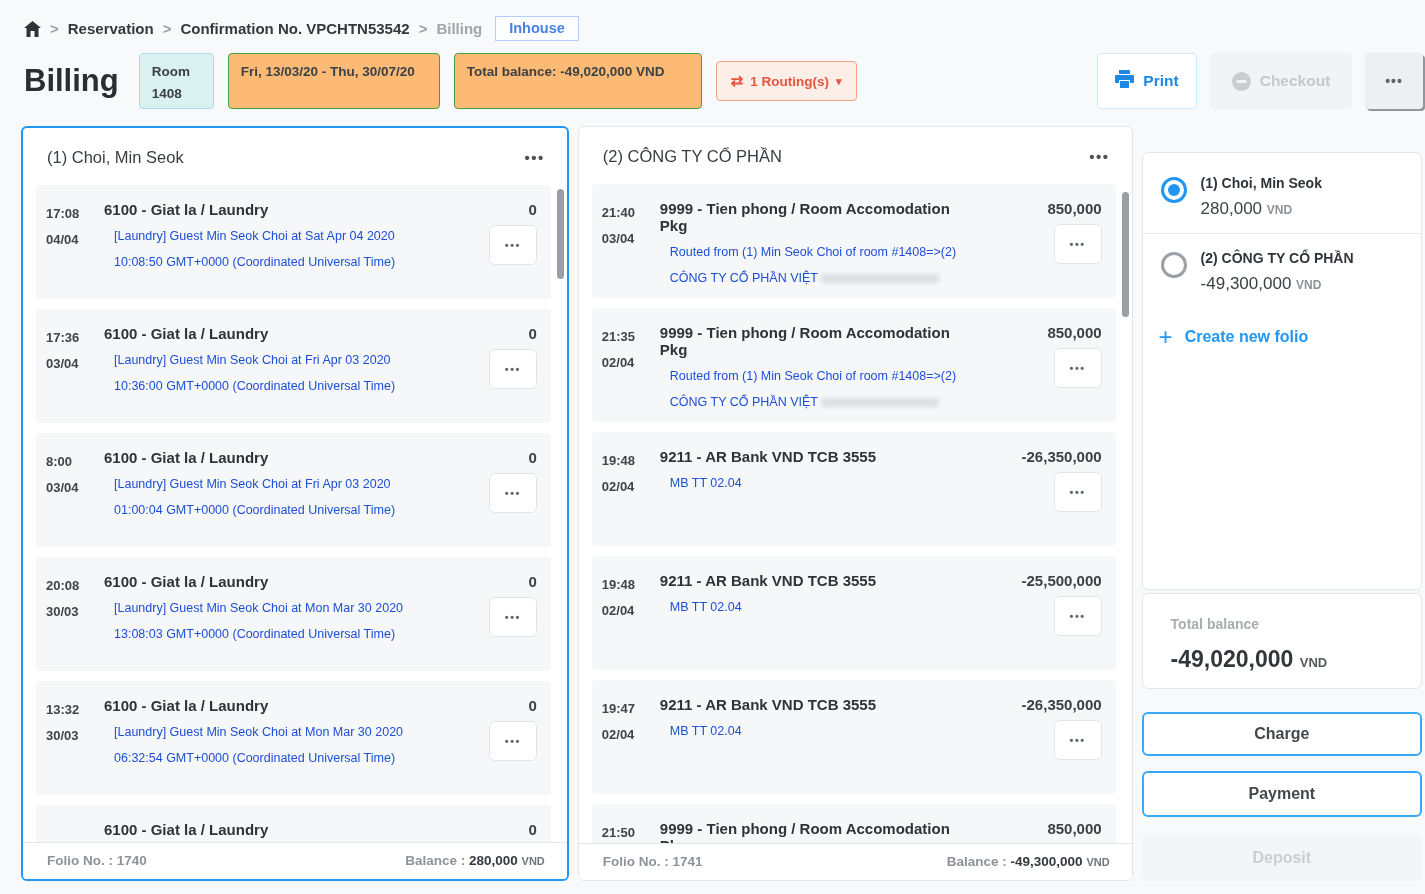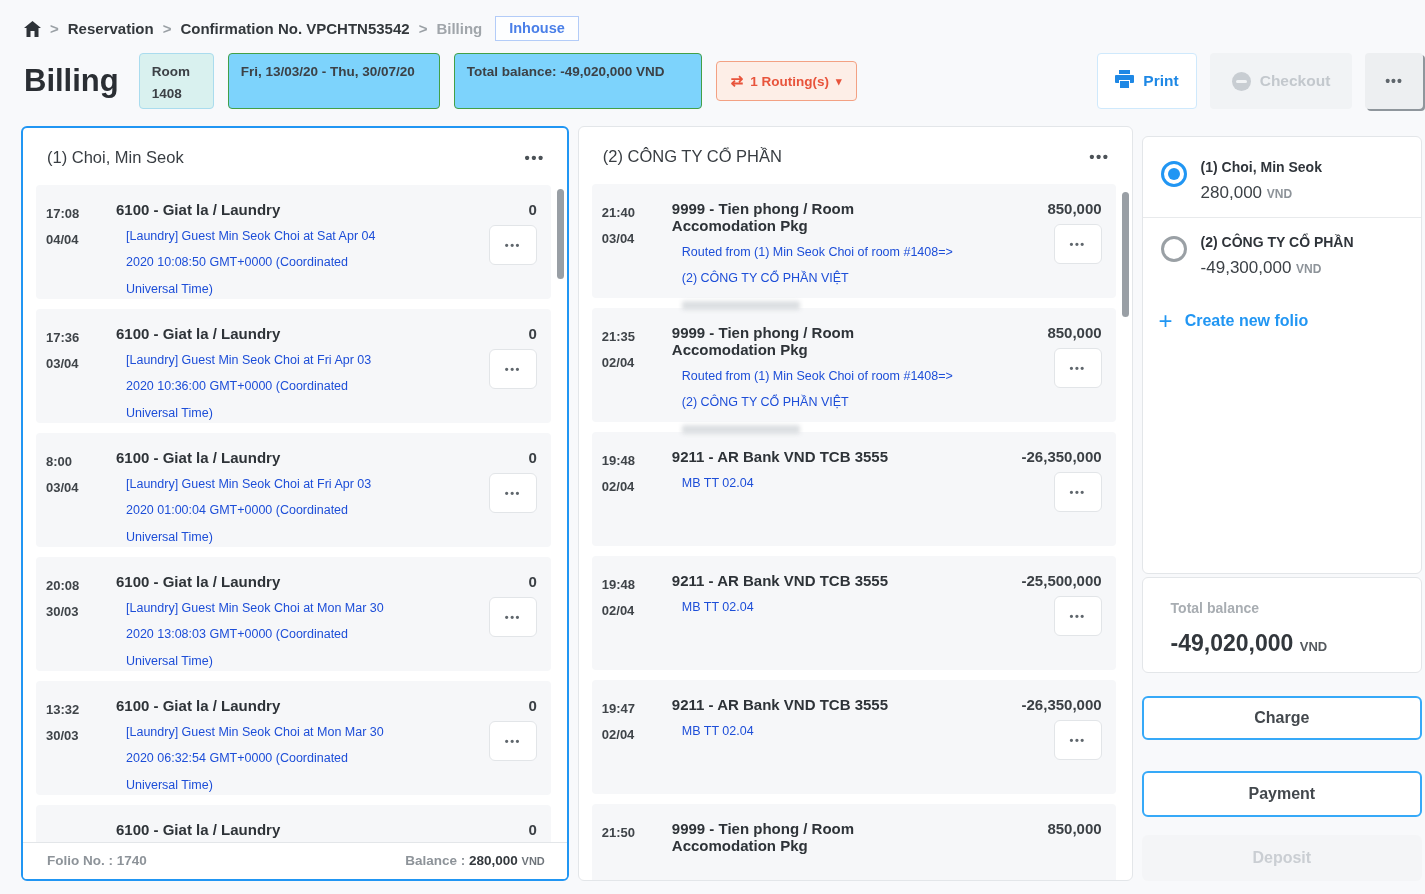--- a/index.html
+++ b/index.html
@@ -13,21 +13,21 @@
   .crumb.muted { color:#a0a5aa; font-weight:700; }
   .home-icon svg { display:block; }
   .badge { margin-left:4px; padding:3px 13px 4px; border:1px solid var(--badge-border,#b3ccf8);
     border-radius:0; color:var(--badge-text,#4a7fe8); font-size:14.5px; font-weight:700;
     background:#fdfeff; }
 
   
   .header-row { display:flex; align-items:stretch; margin:12px 2px 0 24px; gap:14px; height:56px; }
   .page-title { font-size:31px; font-weight:700; color:#2a2e33; align-self:center; margin-right:6px; }
   .chip { border-radius:4px; padding:7px 12px; font-size:13.5px; font-weight:700; color:#3c4146;
-    line-height:1.65; background:#7dd3fc; }
+    line-height:1.65; background:#fdba74; }
   .chip.room { background:var(--room-bg,#d9f1ef); border:1px solid var(--room-border,#aadcee); width:75px; }
   .chip.dates { border:1.5px solid var(--green,#43a047); width:212px; }
   .chip.balance { border:1.5px solid var(--green,#43a047); width:248px; }
   .routing-chip { align-self:center; display:flex; align-items:center; gap:7px; height:40px;
     background:var(--routing-bg,#fdeee7); border:1px solid var(--routing-border,#f3a183);
     border-radius:4px; padding:0 14px; color:var(--routing-text,#e8543c);
     font-size:13.5px; font-weight:700; cursor:pointer; }
   .routing-chip .arrows { font-size:15px; }
   .routing-chip .caret { font-size:11px; }
   .header-actions { margin-left:auto; display:flex; gap:13px; align-items:stretch; }
@@ -56,21 +56,21 @@
   .scroll-thumb { position:absolute; right:3px; width:7px; border-radius:4px; background:#999fa5; }
   .folio-footer { border-top:1px solid #e3e6e9; padding:10px 22px 11px 24px; display:flex;
     justify-content:space-between; align-items:center; font-size:13.5px; background:#fff; }
   .folio-no { color:#8d9399; font-weight:700; }
   .balance-label { color:#8d9399; font-weight:700; }
   .balance-value { color:#34393e; font-weight:700; }
   .cur { font-size:11px; color:#6f757b; font-weight:700; }
 
   
   .txn-card { display:flex; background:#f6f7f9; border-radius:4px; margin:0 16px 10px 13px;
-    padding:16px 14px 10px 10px; height:114px; flex:none;gap:12px; }
+    padding:16px 14px 10px 10px; height:114px; flex:none; }
   .txn-times { width:58px; flex:none; display:flex; flex-direction:column; gap:11px;
     padding-top:5px; font-size:13px; font-weight:700; color:#3f4449; }
   .txn-body { flex:1; padding-right:14px; min-width:0; }
   .txn-title { font-size:15px; font-weight:700; color:#2e3338; margin-bottom:5px; }
   .txn-desc { font-size:12.5px; color:#1d4ed8; line-height:2.1;margin-left:10px; }
   .redacted { display:inline-block; width:118px; height:9px; background:#dcdfe2; border-radius:2px;
     filter:blur(2px); vertical-align:middle; }
   .txn-right { width:116px; flex:none; display:flex; flex-direction:column; align-items:flex-end; }
   .txn-amount { font-size:15px; font-weight:700; color:#3b4045; white-space:nowrap; }
   .txn-menu { margin-top:7px; width:48px; height:40px; background:#fff; border:1px solid #e2e5e8;
@@ -93,21 +93,21 @@
   .create-folio { display:flex; align-items:center; gap:12px; padding:20px 16px;
     color:var(--accent,#2196f3); font-size:16px; font-weight:700; cursor:pointer; }
   .create-folio .plus { font-size:24px; font-weight:400; line-height:16px; }
   .side-panel-2 { margin-top:3px; height:96px; padding:22px 28px; }
   .total-label { font-size:14px; font-weight:700; color:#a8adb2; margin-bottom:14px; }
   .total-value { font-size:23px; font-weight:700; color:#32373c; }
   .total-value .cur { font-size:13px; color:#555a5f; }
   .side-btn { font-family:inherit; border-radius:6px; font-size:16px; font-weight:700;
     background:#fff; border:2px solid #36a9f8; color:#43484d; cursor:pointer; }
   .side-btn.charge { margin-top:23px; height:44px; }
-  .side-btn.payment { margin-top:31px; height:46px; }
+  .side-btn.payment { margin-top:15px; height:46px; }
   .side-btn.disabled { margin-top:18px; height:46px; background:#f4f5f7; border:none;
     color:#caced3; cursor:default; }
 </style>
 </head>
 <body>
 
 <div class="breadcrumb">
   <span class="home-icon">
     <svg width="17" height="16" viewBox="0 0 17 16">
         <path d="M8.5 0 L17 7 H14.5 V16 H10.5 V10 H6.5 V16 H2.5 V7 H0 Z" fill="#2e3338"></path>
@@ -340,20 +340,28 @@
           </div>
           <div class="txn-body">
             <div class="txn-title">9999 - Tien phong / Room Accomodation Pkg</div>
           </div>
           <div class="txn-right">
             <span class="txn-amount">850,000</span>
           </div>
         </div>
         <div class="scroll-thumb" style="top: 12px; height: 125px;"></div>
       </div>
+    <div class="folio-footer">
+      <span class="folio-no">Folio No. : 1741</span>
+      <span>
+        <span class="balance-label">Balance :</span>
+        <span class="balance-value">-49,300,000</span>
+        <span class="cur">VND</span>
+      </span>
+    </div>
   </div>
 
   <div class="sidebar">
     <div class="panel side-panel-1">
       <div id="folio-options">
           <div class="folio-option">
             <span class="radio on"></span>
             <div>
               <div class="opt-label">(1) Choi, Min Seok</div>
               <div class="opt-amount"><span>280,000</span> <span class="cur">VND</span></div>

